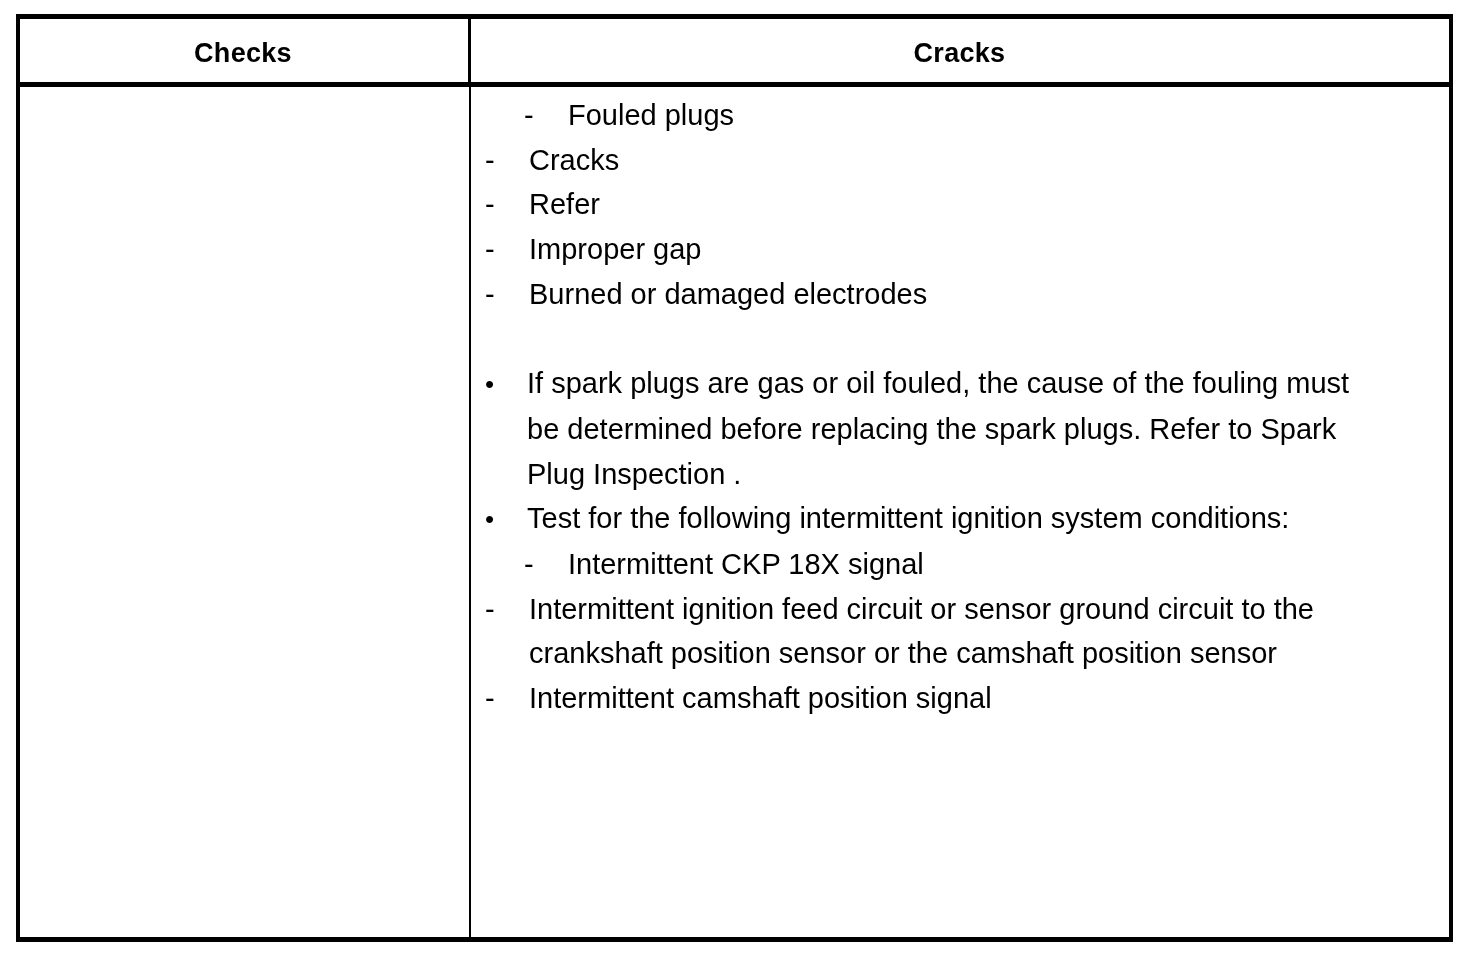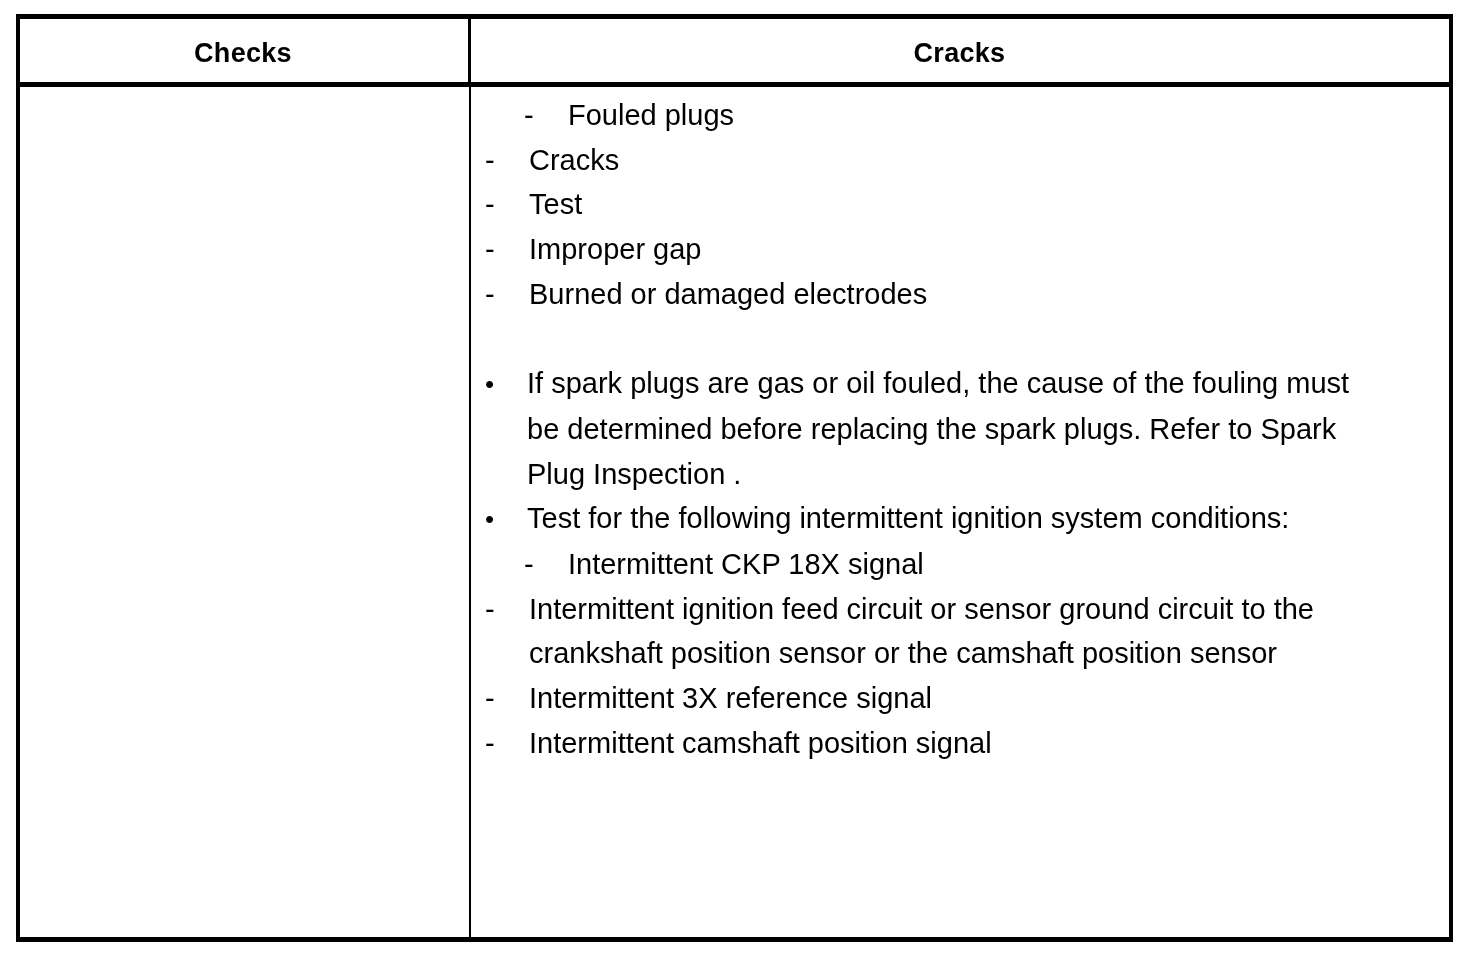--- a/index.html
+++ b/index.html
@@ -184,21 +184,21 @@
 
           <div class="line item-dash-indent">
             <span class="marker">-</span><span>Fouled plugs</span>
           </div>
 
           <div class="line item-dash">
             <span class="marker">-</span><span>Cracks</span>
           </div>
 
           <div class="line item-dash">
-            <span class="marker">-</span><span>Test</span>
+            <span class="marker">-</span><span>Refer</span>
           </div>
 
           <div class="line item-dash">
             <span class="marker">-</span><span>Improper gap</span>
           </div>
 
           <div class="line item-dash">
             <span class="marker">-</span><span>Burned or damaged electrodes</span>
           </div>
 
@@ -214,23 +214,20 @@
           </div>
 
           <div class="line item-dash-indent">
             <span class="marker">-</span><span>Intermittent CKP 18X signal</span>
           </div>
 
           <div class="line item-dash">
             <span class="marker">-</span><span>Intermittent ignition feed circuit or sensor ground circuit to the crankshaft position sensor or the camshaft position sensor</span>
           </div>
 
-          <div class="line item-dash">
-            <span class="marker">-</span><span>Intermittent 3X reference signal</span>
-          </div>
 
           <div class="line item-dash">
             <span class="marker">-</span><span>Intermittent camshaft position signal</span>
           </div>
 
         </div>
       </div>
 
     </div>
   </div>

